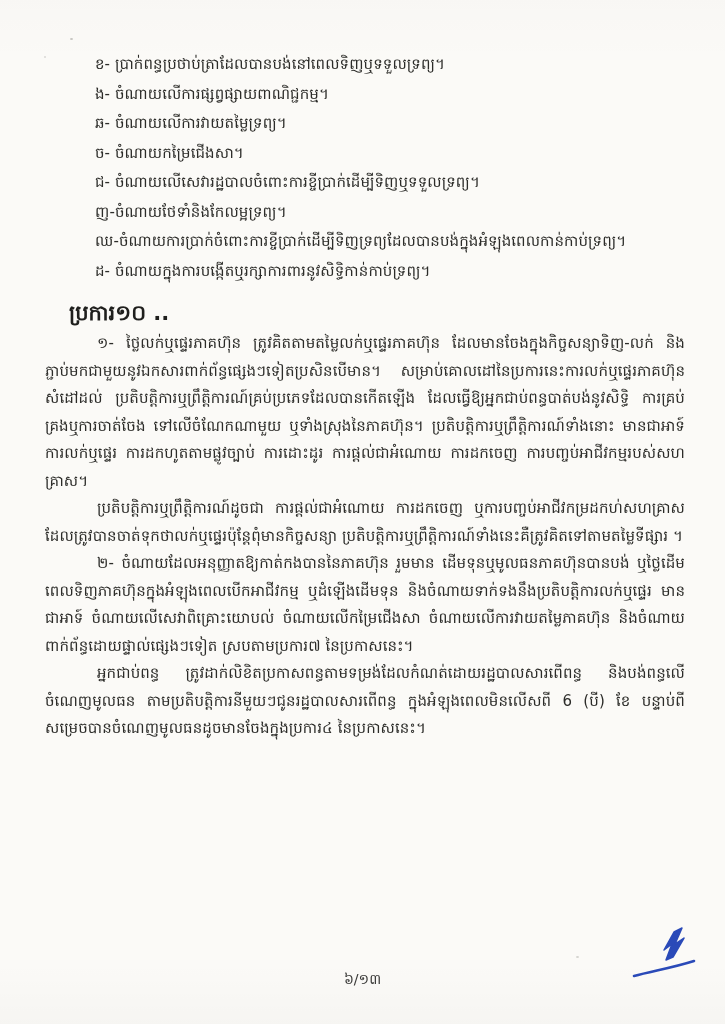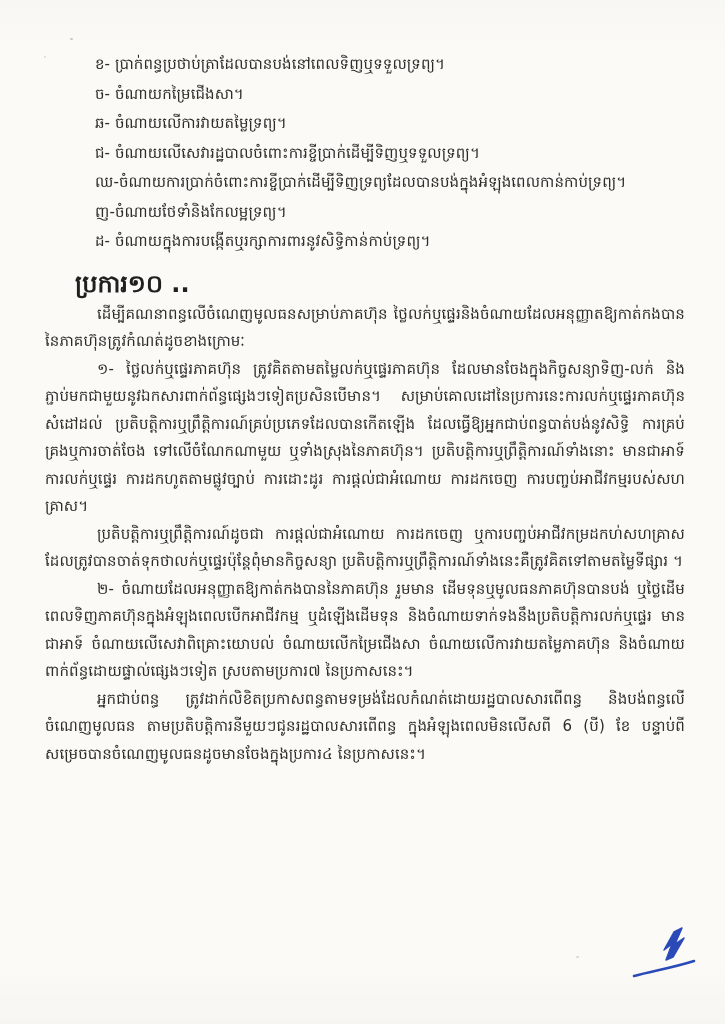--- a/index.html
+++ b/index.html
@@ -32,22 +32,22 @@
     list-style:none;
   }
   .deduct-list li{
     font-size:15px;
     line-height:29.5px;
     white-space:nowrap;
     overflow:hidden;
     letter-spacing:0.1px;
   }
   .article-heading{
-    margin:15px 0 5px 30px;
-    font-size:24px;
+    margin:15px 0 5px 24px;
+    font-size:21px;
     line-height:24px;
     font-weight:bold;
     color:#1f1f1d;
   }
   .para{
     margin:0;
     font-size:15px;
     line-height:27.5px;
     text-align:justify;
     text-indent:52px;
@@ -85,43 +85,44 @@
 <div class="page">
 
   <span class="speck s1"></span>
   <span class="speck s2"></span>
   <span class="speck s3"></span>
 
   <div class="content">
 
     <ol class="deduct-list">
       <li>ខ- ប្រាក់ពន្ធប្រថាប់ត្រាដែលបានបង់នៅពេលទិញឬទទួលទ្រព្យ។</li>
+      <li>ង- ចំណាយលើការផ្សព្វផ្សាយពាណិជ្ជកម្ម។</li>
+      <li>ឆ- ចំណាយលើការវាយតម្លៃទ្រព្យ។</li>
       <li>ច- ចំណាយកម្រៃជើងសា។</li>
-      <li>ឆ- ចំណាយលើការវាយតម្លៃទ្រព្យ។</li>
       <li>ជ- ចំណាយលើសេវារដ្ឋបាលចំពោះការខ្ចីប្រាក់ដើម្បីទិញឬទទួលទ្រព្យ។</li>
+      <li>ញ-ចំណាយថែទាំនិងកែលម្អទ្រព្យ។</li>
       <li>ឈ-ចំណាយការប្រាក់ចំពោះការខ្ចីប្រាក់ដើម្បីទិញទ្រព្យដែលបានបង់ក្នុងអំឡុងពេលកាន់កាប់ទ្រព្យ។</li>
-      <li>ញ-ចំណាយថែទាំនិងកែលម្អទ្រព្យ។</li>
       <li>ដ- ចំណាយក្នុងការបង្កើតឬរក្សាការពារនូវសិទ្ធិកាន់កាប់ទ្រព្យ។</li>
     </ol>
 
     <section>
       <h2 class="article-heading">ប្រការ១០ ..</h2>
-      <p class="para">ដើម្បីគណនាពន្ធលើចំណេញមូលធនសម្រាប់ភាគហ៊ុន ថ្លៃលក់ឬផ្ទេរនិងចំណាយដែលអនុញ្ញាតឱ្យកាត់កងបាននៃភាគហ៊ុនត្រូវកំណត់ដូចខាងក្រោមៈ</p>
       <p class="para">១- ថ្លៃលក់ឬផ្ទេរភាគហ៊ុន ត្រូវគិតតាមតម្លៃលក់ឬផ្ទេរភាគហ៊ុន ដែលមានចែងក្នុងកិច្ចសន្យាទិញ-លក់ និងភ្ជាប់មកជាមួយនូវឯកសារពាក់ព័ន្ធផ្សេងៗទៀតប្រសិនបើមាន។ សម្រាប់គោលដៅនៃប្រការនេះការលក់ឬផ្ទេរភាគហ៊ុន សំដៅដល់ ប្រតិបត្តិការឬព្រឹត្តិការណ៍គ្រប់ប្រភេទដែលបានកើតឡើង ដែលធ្វើឱ្យអ្នកជាប់ពន្ធបាត់បង់នូវសិទ្ធិ ការគ្រប់គ្រងឬការចាត់ចែង ទៅលើចំណែកណាមួយ ឬទាំងស្រុងនៃភាគហ៊ុន។ ប្រតិបត្តិការឬព្រឹត្តិការណ៍ទាំងនោះ មានជាអាទ៍ ការលក់ឬផ្ទេរ ការដកហូតតាមផ្លូវច្បាប់ ការដោះដូរ ការផ្តល់ជាអំណោយ ការដកចេញ ការបញ្ចប់អាជីវកម្មរបស់សហគ្រាស។</p>
       <p class="para">ប្រតិបត្តិការឬព្រឹត្តិការណ៍ដូចជា ការផ្តល់ជាអំណោយ ការដកចេញ ឬការបញ្ចប់អាជីវកម្រដកហ់សហគ្រាស ដែលត្រូវបានចាត់ទុកថាលក់ឬផ្ទេរប៉ុន្តែពុំមានកិច្ចសន្យា ប្រតិបត្តិការឬព្រឹត្តិការណ៍ទាំងនេះគឺត្រូវគិតទៅតាមតម្លៃទីផ្សារ ។</p>
       <p class="para">២- ចំណាយដែលអនុញ្ញាតឱ្យកាត់កងបាននៃភាគហ៊ុន រួមមាន ដើមទុនឬមូលធនភាគហ៊ុនបានបង់ ឬថ្លៃដើមពេលទិញភាគហ៊ុនក្នុងអំឡុងពេលបើកអាជីវកម្ម ឬដំឡើងដើមទុន និងចំណាយទាក់ទងនឹងប្រតិបត្តិការលក់ឬផ្ទេរ មានជាអាទ៍ ចំណាយលើសេវាពិគ្រោះយោបល់ ចំណាយលើកម្រៃជើងសា ចំណាយលើការវាយតម្លៃភាគហ៊ុន និងចំណាយពាក់ព័ន្ធដោយផ្ទាល់ផ្សេងៗទៀត ស្របតាមប្រការ៧ នៃប្រកាសនេះ។</p>
     </section>
 
     <section>
       <p class="para">អ្នកជាប់ពន្ធ ត្រូវដាក់លិខិតប្រកាសពន្ធតាមទម្រង់ដែលកំណត់ដោយរដ្ឋបាលសារពើពន្ធ និងបង់ពន្ធលើចំណេញមូលធន តាមប្រតិបត្តិការនីមួយៗជូនរដ្ឋបាលសារពើពន្ធ ក្នុងអំឡុងពេលមិនលើសពី 6 (បី) ខែ បន្ទាប់ពីសម្រេចបានចំណេញមូលធនដូចមានចែងក្នុងប្រការ៤ នៃប្រកាសនេះ។</p>
     </section>
 
   </div>
 
   <div class="signature">
     <svg viewBox="0 0 80 60" xmlns="http://www.w3.org/2000/svg">
       <path class="sig-flick" d="M46 6 L54 2 L47 18 L56 12 L45 31 L38 34 L44 18 L36 24 Z"></path>
       <path class="sig-underline" d="M6 50 C 24 45, 44 42, 66 35"></path>
     </svg>
   </div>
 
+  <div class="page-number">៦/១៣</div>
 
 </div>
 
 </body></html>

